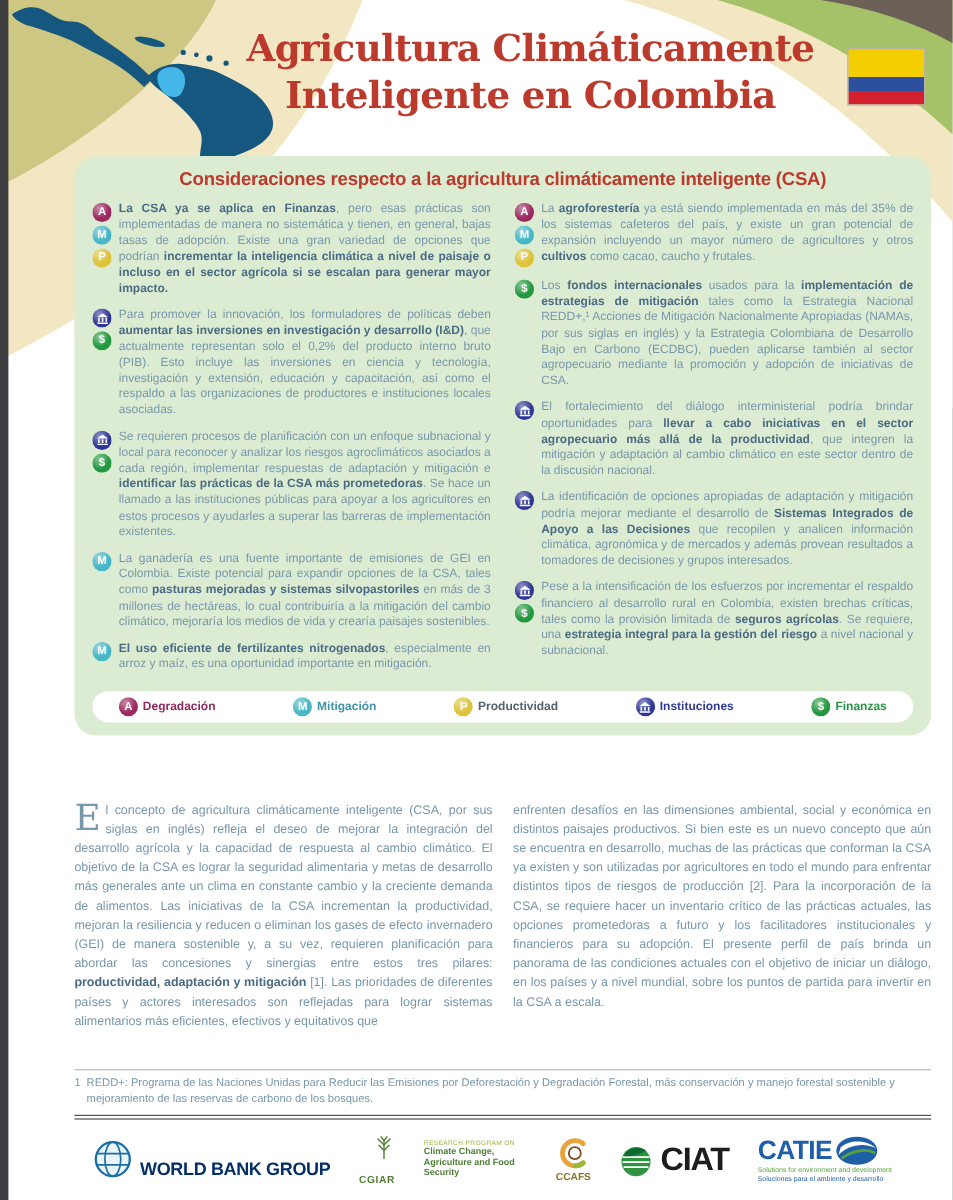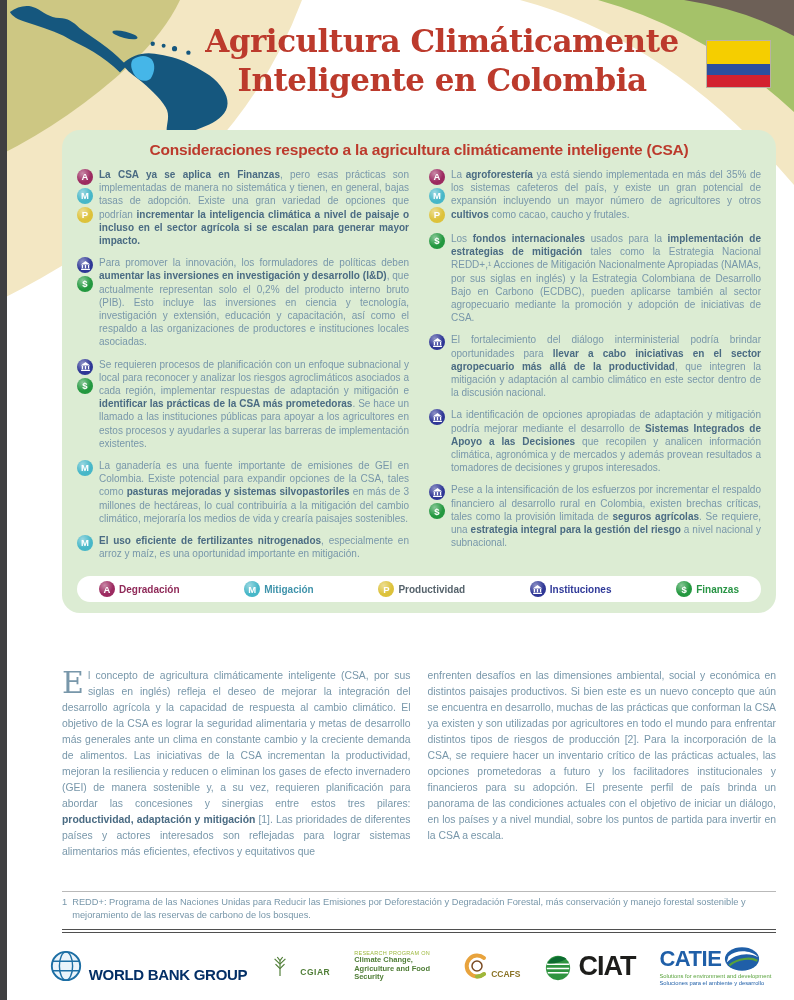--- a/index.html
+++ b/index.html
@@ -42,26 +42,26 @@
   
   .footnote{position:absolute;left:62px;top:891px;width:714px;z-index:5;border-top:1px solid #b9b9b9;
             padding-top:4px;font-size:9.3px;line-height:12.5px;color:#7897aa;display:flex;gap:5px;}
   .fn-marker{flex-shrink:0;}
   .foot-rule{position:absolute;left:62px;top:929px;width:714px;border-top:4px double #4f4f4f;z-index:5;}
   
   .footer{position:absolute;left:40px;top:940px;width:740px;height:52px;z-index:5;
           display:flex;align-items:center;justify-content:center;gap:24px;}
   .logo{display:flex;align-items:flex-end;gap:6px;}
   .wbg-text{color:#032f66;font-weight:bold;font-size:15px;letter-spacing:-0.3px;}
-  .cgiar{flex-direction:row;gap:11px;}
+  .cgiar{flex-direction:column;gap:11px;}
   .cgiar-label{color:#4f7d36;font-weight:bold;font-size:8.5px;letter-spacing:0.5px;}
   .ccafs-lines{width:86px;}
   .ccafs-l1{font-size:5.5px;color:#9cb83c;letter-spacing:0.3px;}
   .ccafs-l2{font-size:7.5px;font-weight:bold;color:#4f7d36;line-height:8.5px;}
-  .ccafs-c{flex-direction:row;gap:1px;}
+  .ccafs-c{flex-direction:column;gap:1px;}
   .ccafs-label{color:#8a7326;font-weight:bold;font-size:8.5px;}
   .ciat-text{color:#1d1d1b;font-weight:900;font-size:27px;letter-spacing:-1px;}
   .catie{flex-direction:column;align-items:flex-start;gap:1px;}
   .catie-row{display:flex;align-items:flex-end;gap:3px;}
   .catie-text{color:#1f5fa8;font-weight:900;font-size:22px;letter-spacing:-0.5px;}
   .catie-tag1{font-size:5.8px;color:#58a23b;}
   .catie-tag2{font-size:5.8px;color:#1f5fa8;}
 </style>
 </head>
 <body>

